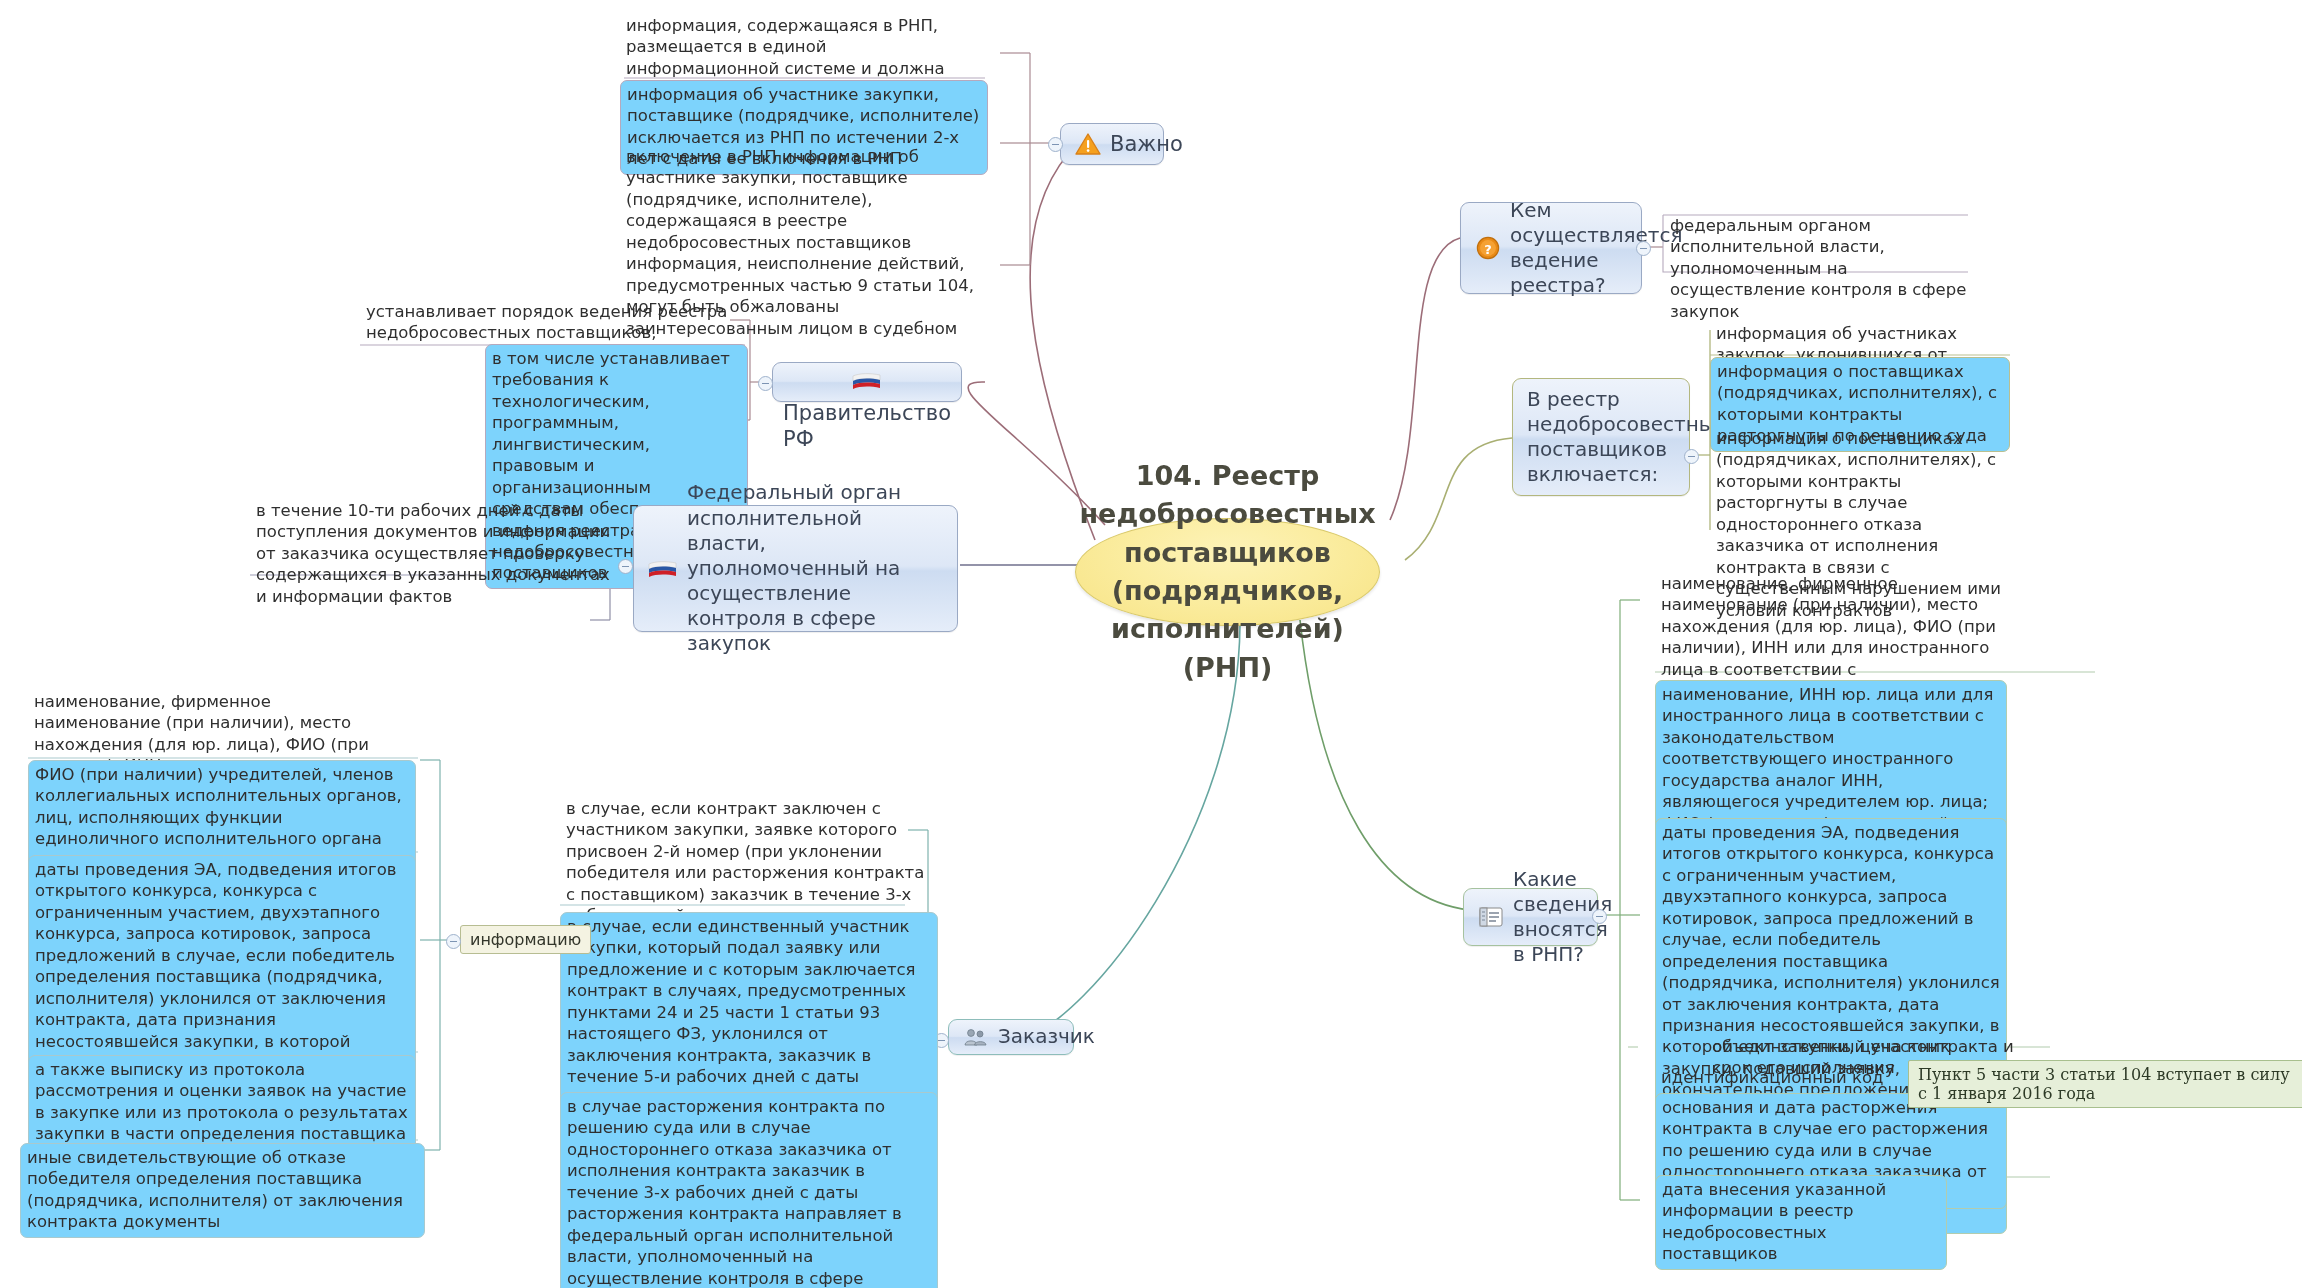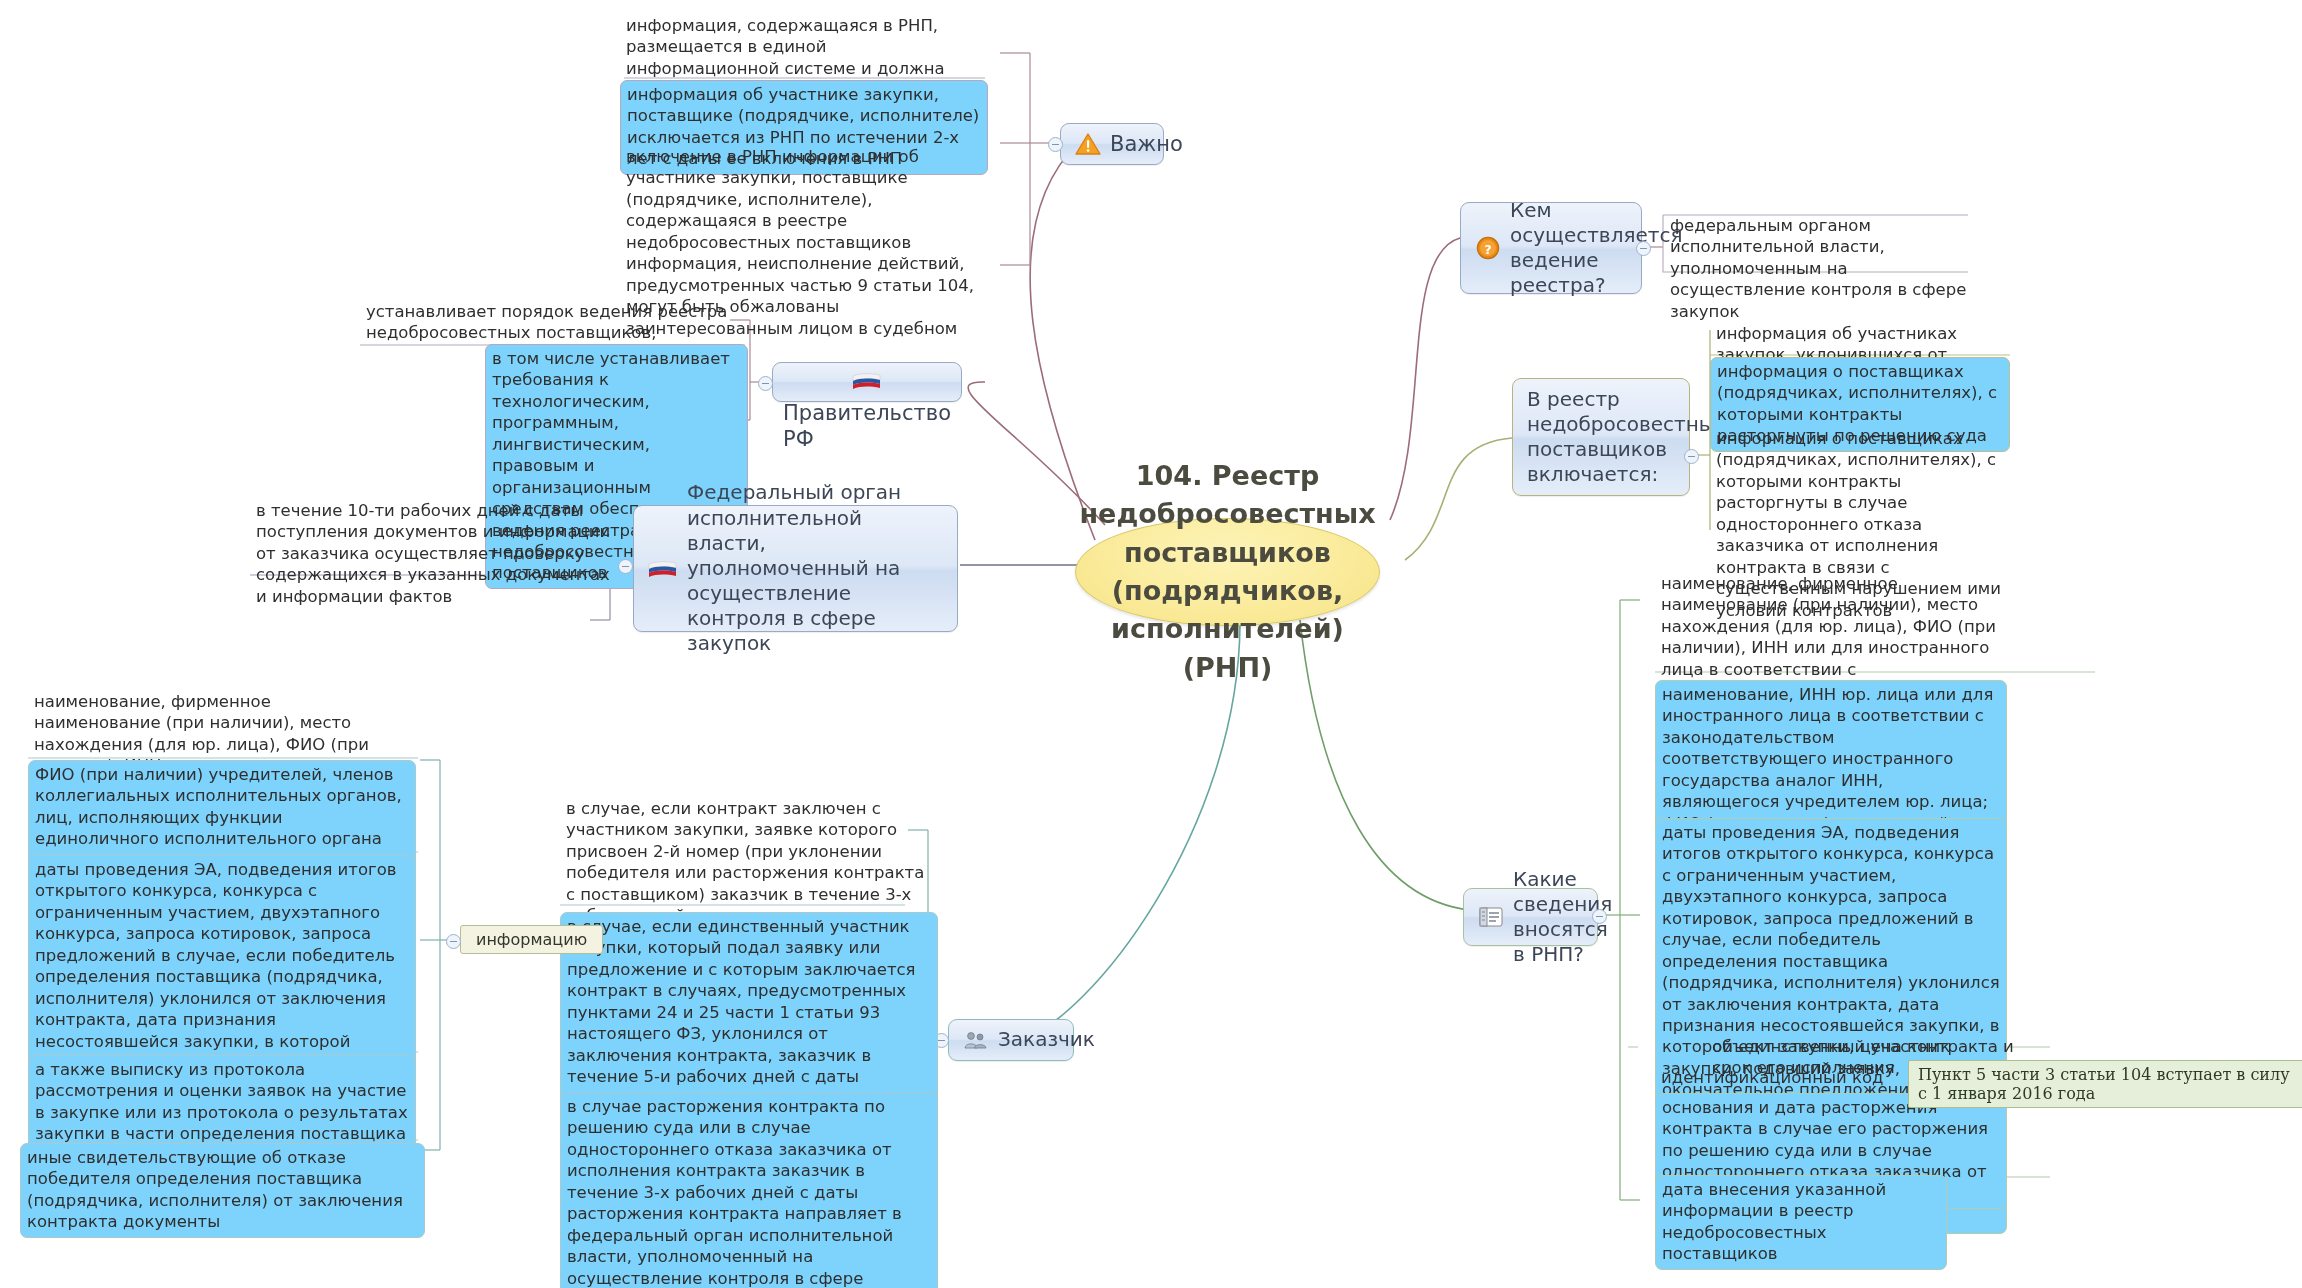--- a/index.html
+++ b/index.html
@@ -64,21 +64,21 @@
     padding:0 30px;box-sizing:border-box;
   }
 
   
   .chip{
     position:absolute;
     border:1px solid #b7bd92;
     background:#f4f3e2;
     border-radius:3px;
     font-size:16px;
-    padding:4px 15px;
+    padding:4px 9px;
     color:#33362b;
   }
   .callout{
     position:absolute;
     border:1px solid #a8bf8e;
     background:#e6efd9;
     border-radius:2px;
     font-size:16px;
     padding:4px 9px;
     color:#2d3a26;
@@ -273,21 +273,21 @@
       <path d="M1,5 C8,2 18,2 28,4 L28,9 C18,7 8,7 1,10 Z" fill="#f2f2f2" stroke="#c9c9c9" stroke-width=".6"></path>
       <path d="M1,10 C8,7 18,7 28,9 L28,13 C18,11 8,11 1,14 Z" fill="#2a57a5"></path>
       <path d="M1,14 C8,11 18,11 28,13 L28,17 C18,15 8,15 1,18 Z" fill="#cf2027"></path>
     </svg>
     <span class="tlabel">Федеральный орган исполнительной власти, уполномоченный на осуществление контроля в сфере закупок</span>
   </div>
   <div class="handle" style="left:618px;top:559px;"></div>
 
   <div class="txt plain" style="left:250px;top:497px;width:372px;">в течение 10-ти рабочих дней с даты поступления документов и информации от заказчика осуществляет проверку содержащихся в указанных документах и информации фактов</div>
 
-  <div class="topic small" style="left:948px;top:1019px;width:126px;height:42px;border-color:#8dbdba;">
+  <div class="topic small" style="left:948px;top:1019px;width:126px;height:36px;border-color:#8dbdba;">
     <svg class="ico" viewBox="0 0 26 24">
       <circle cx="8" cy="8" r="3.4" fill="#9aa7b5" stroke="#6f7d8c" stroke-width=".8"></circle>
       <path d="M2,20 C2,14.5 14,14.5 14,20 Z" fill="#b9c4d0" stroke="#6f7d8c" stroke-width=".8"></path>
       <circle cx="17" cy="9" r="3" fill="#8c99a8" stroke="#6f7d8c" stroke-width=".8"></circle>
       <path d="M11.5,20 C11.5,15.5 23,15.5 23,20 Z" fill="#a6b2c0" stroke="#6f7d8c" stroke-width=".8"></path>
     </svg>
     <span class="tlabel">Заказчик</span>
   </div>
   <div class="handle" style="left:934px;top:1033px;"></div>
 

